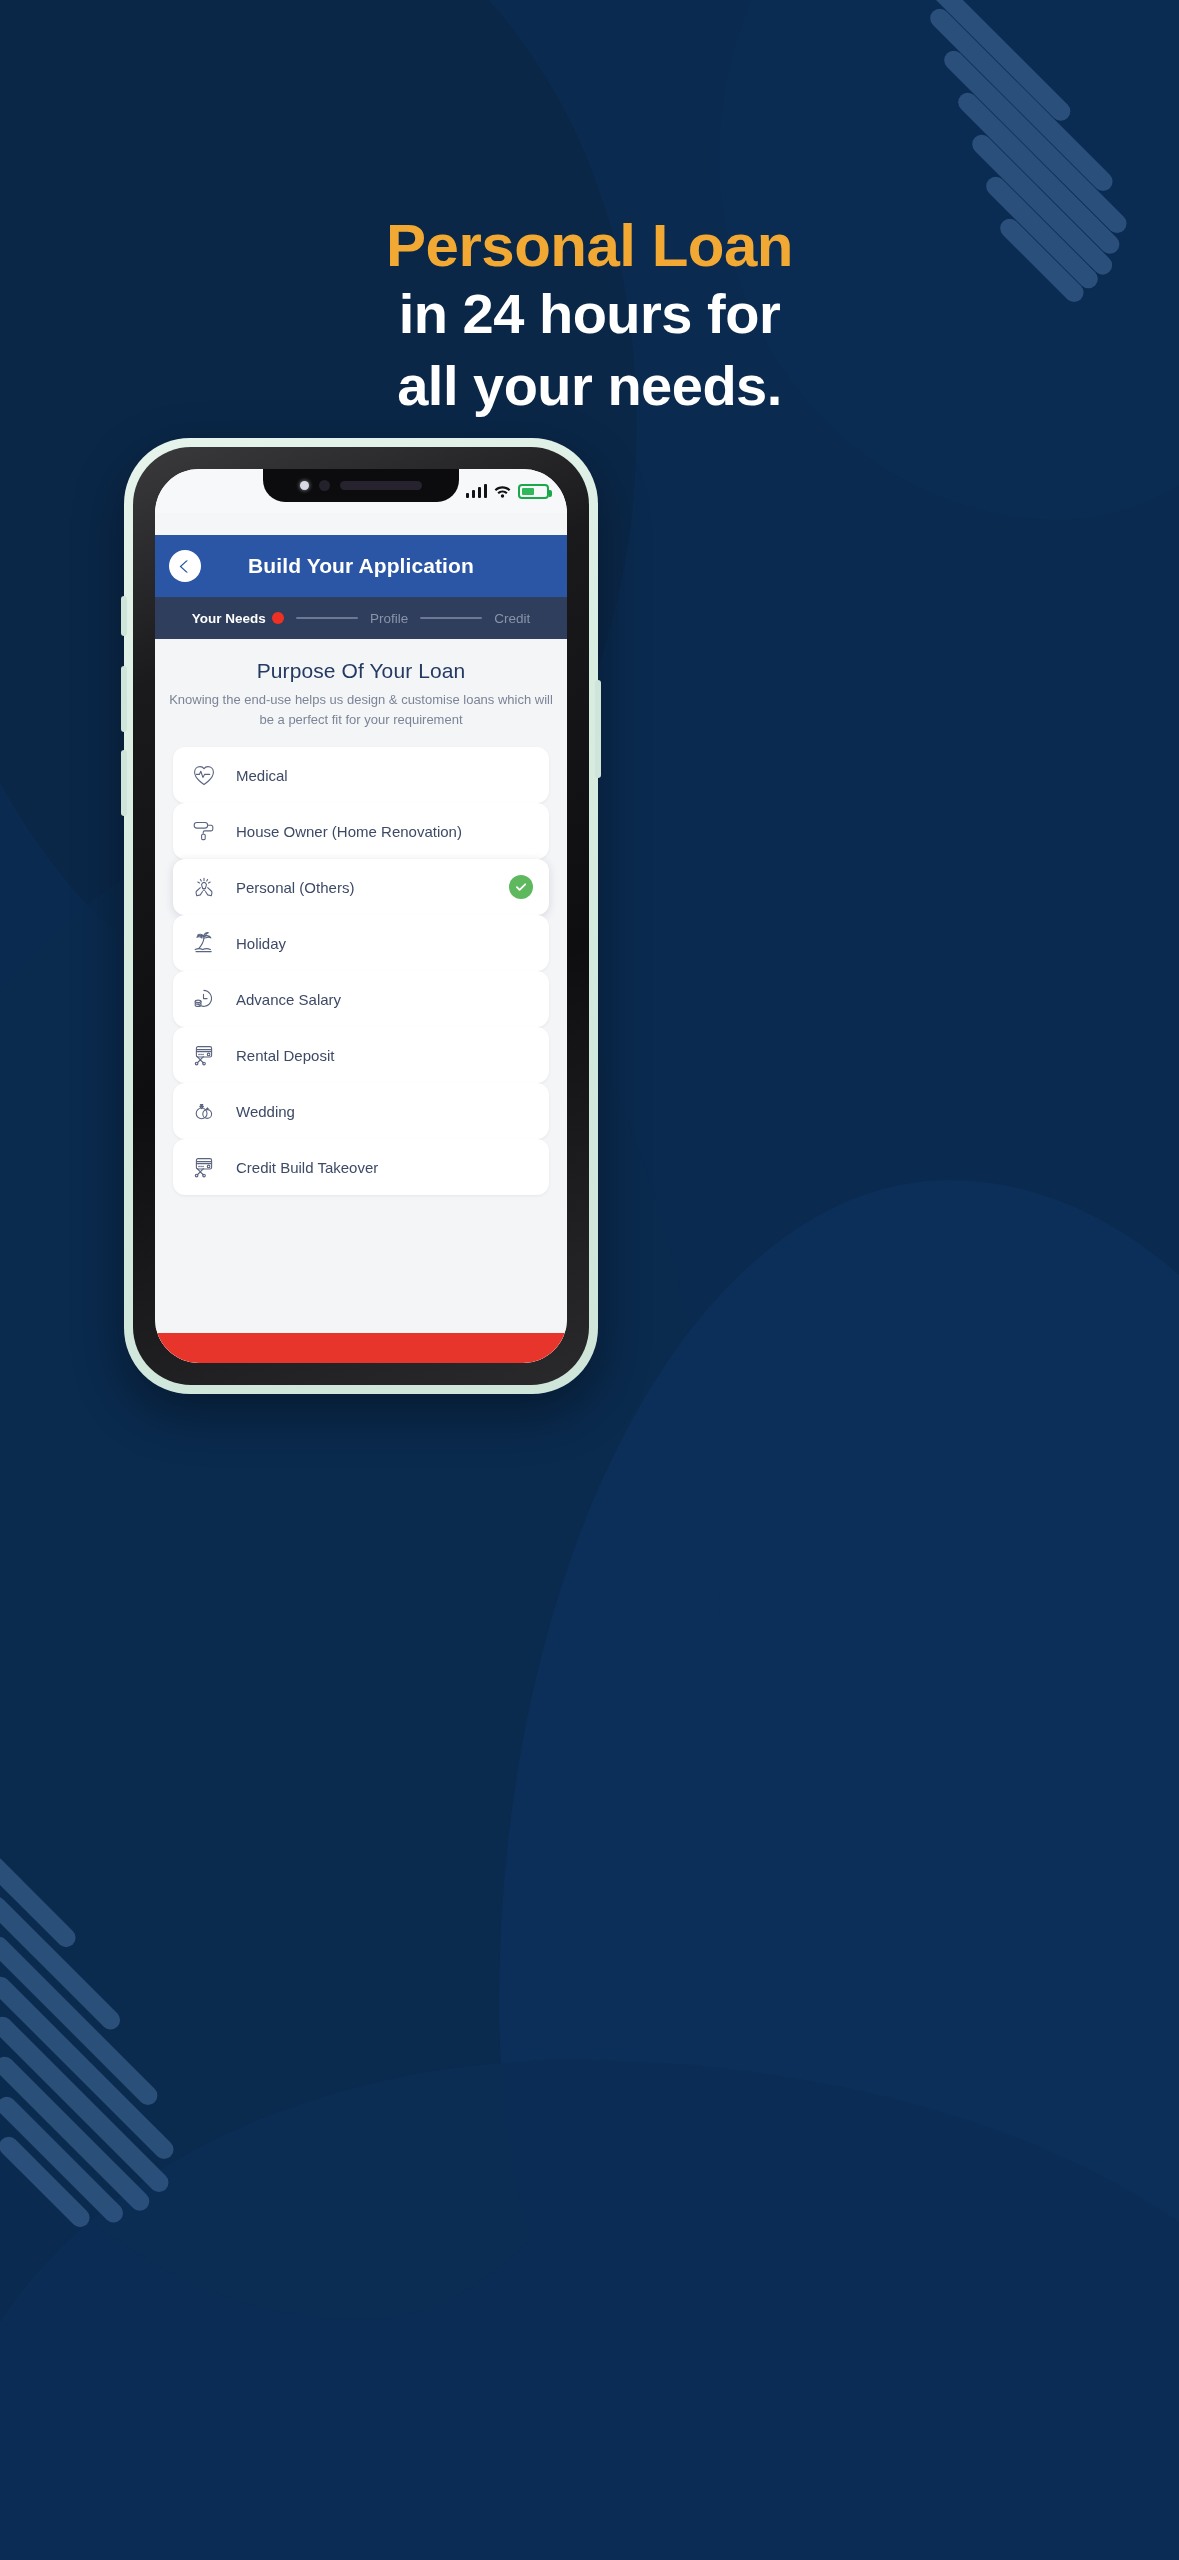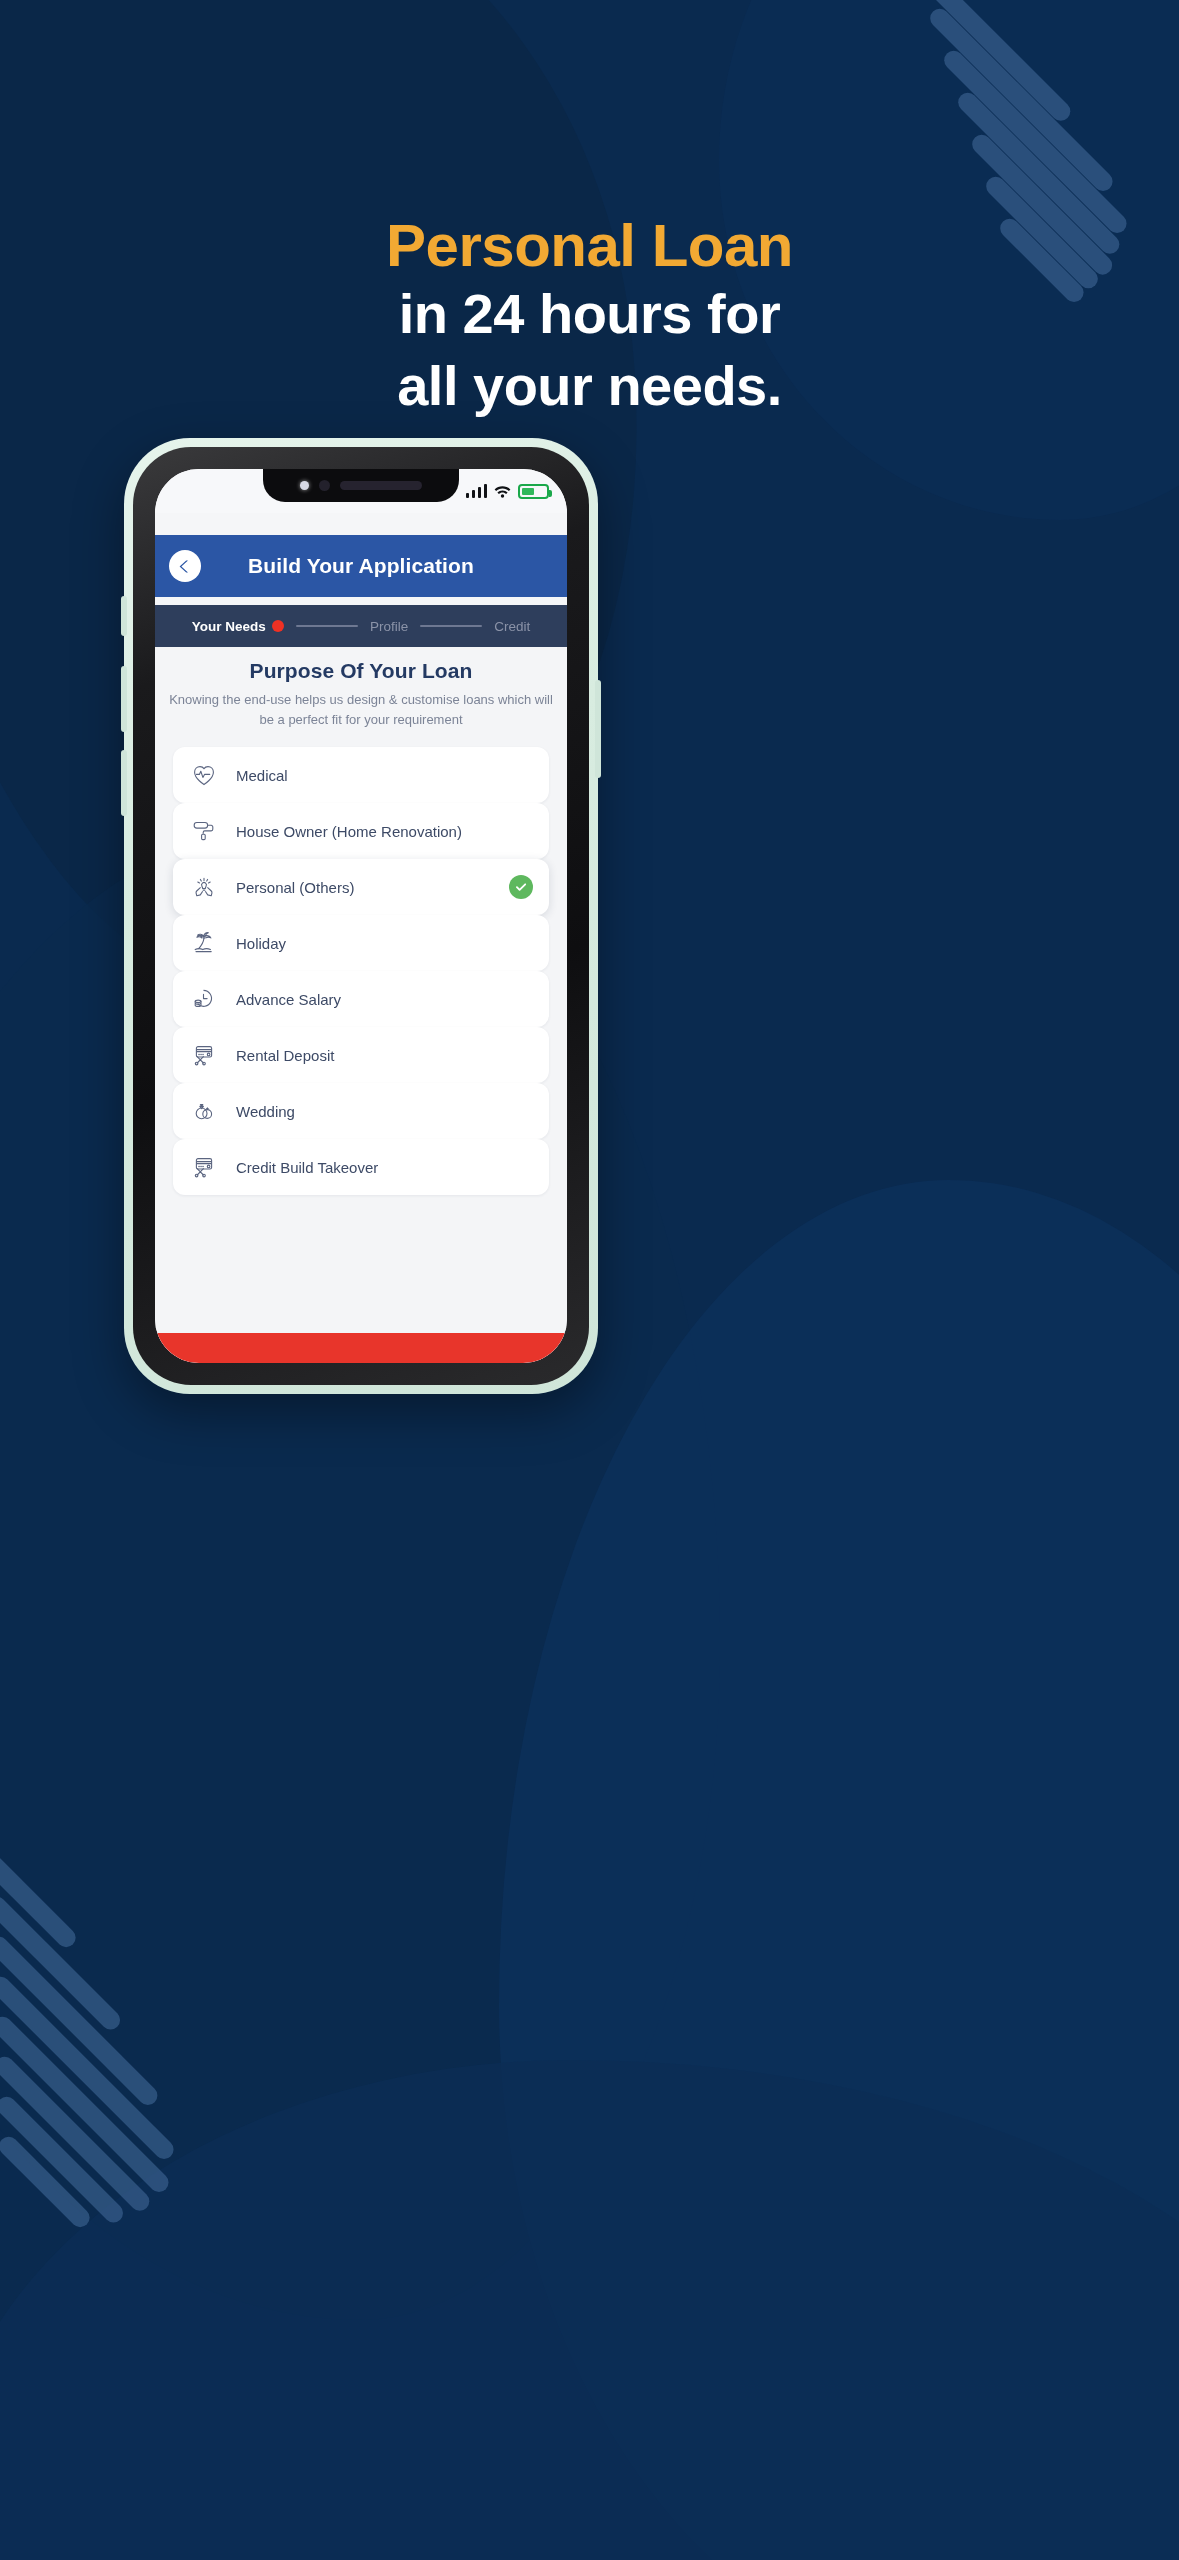--- a/index.html
+++ b/index.html
@@ -178,21 +178,21 @@
   .back-btn svg { display:block; }
   .app-title {
     flex:1; text-align:center;
     color:#ffffff; font-size:21px; font-weight:bold;
     letter-spacing:.1px;
     margin-right:46px;
   }
 
   
   .stepper {
-    position:absolute; left:0; right:0; top:136px; height:42px;
+    position:absolute; left:0; right:0; top:128px; height:42px;
     background:#2e3e5c;
     display:flex; align-items:center; justify-content:center;
     gap:0; padding:0 14px;
     z-index:2;
   }
   .step { display:flex; align-items:center; gap:6px; white-space:nowrap; }
   .step-label { font-size:13.5px; color:#8b93a8; }
   .step.active .step-label { color:#ffffff; font-weight:bold; }
   .step-dot { width:12px; height:12px; border-radius:50%; background:#ef3124; }
   .step-line { width:62px; height:2px; background:#6e7892; margin:0 12px; border-radius:2px; }
@@ -200,21 +200,21 @@
   
   .content {
     position:absolute; left:0; right:0; top:170px; bottom:0;
     background:#f4f5f7;
     padding:20px 0 0 0;
     overflow:hidden;
     z-index:1;
   }
   .sec-title {
     text-align:center;
-    font-size:21px; font-weight:bold; color:#243a63;
+    font-size:21px; font-weight:normal; color:#243a63;
     letter-spacing:.1px;
   }
   .sec-sub {
     text-align:center;
     font-size:13px; color:#7c8497;
     line-height:1.5;
     margin-top:7px;
     padding:0 14px;
   }
 

